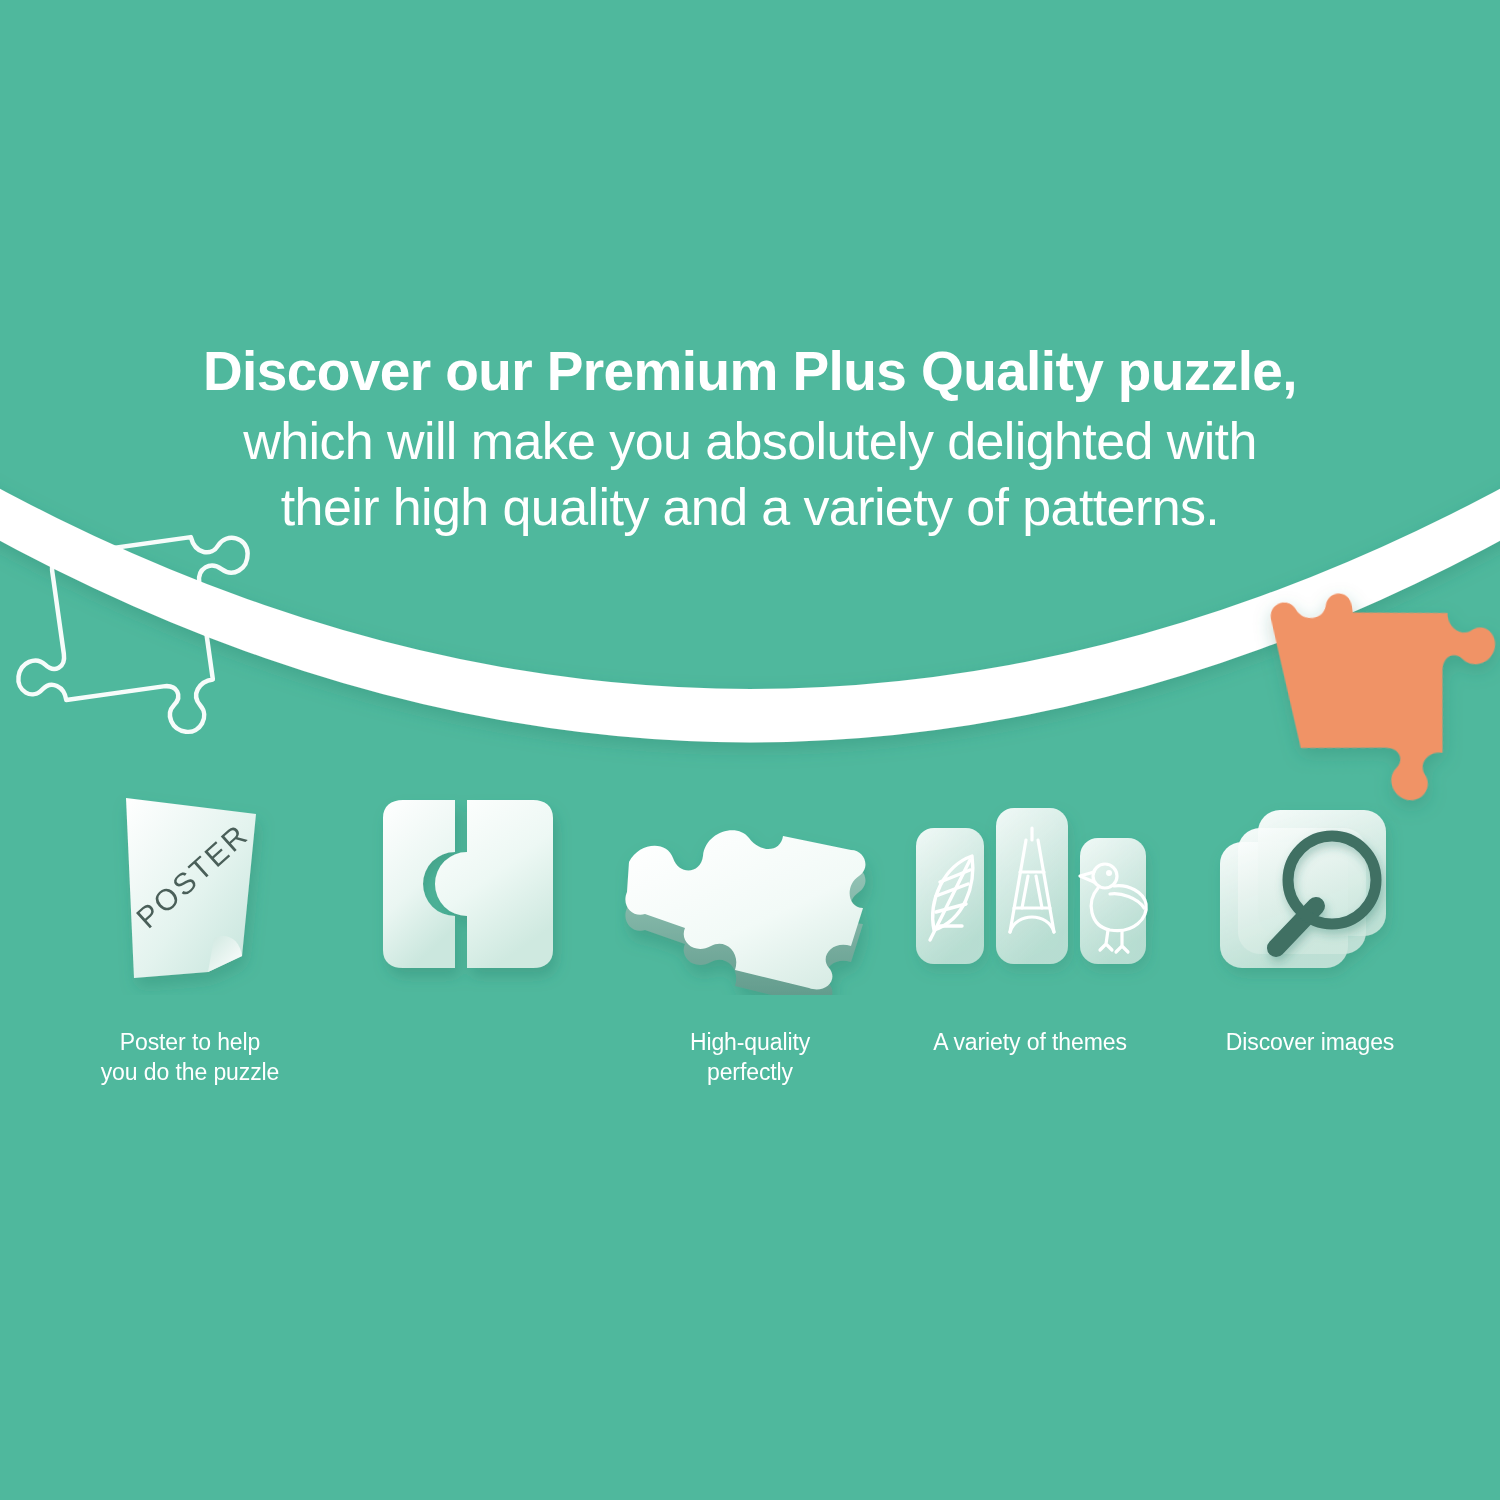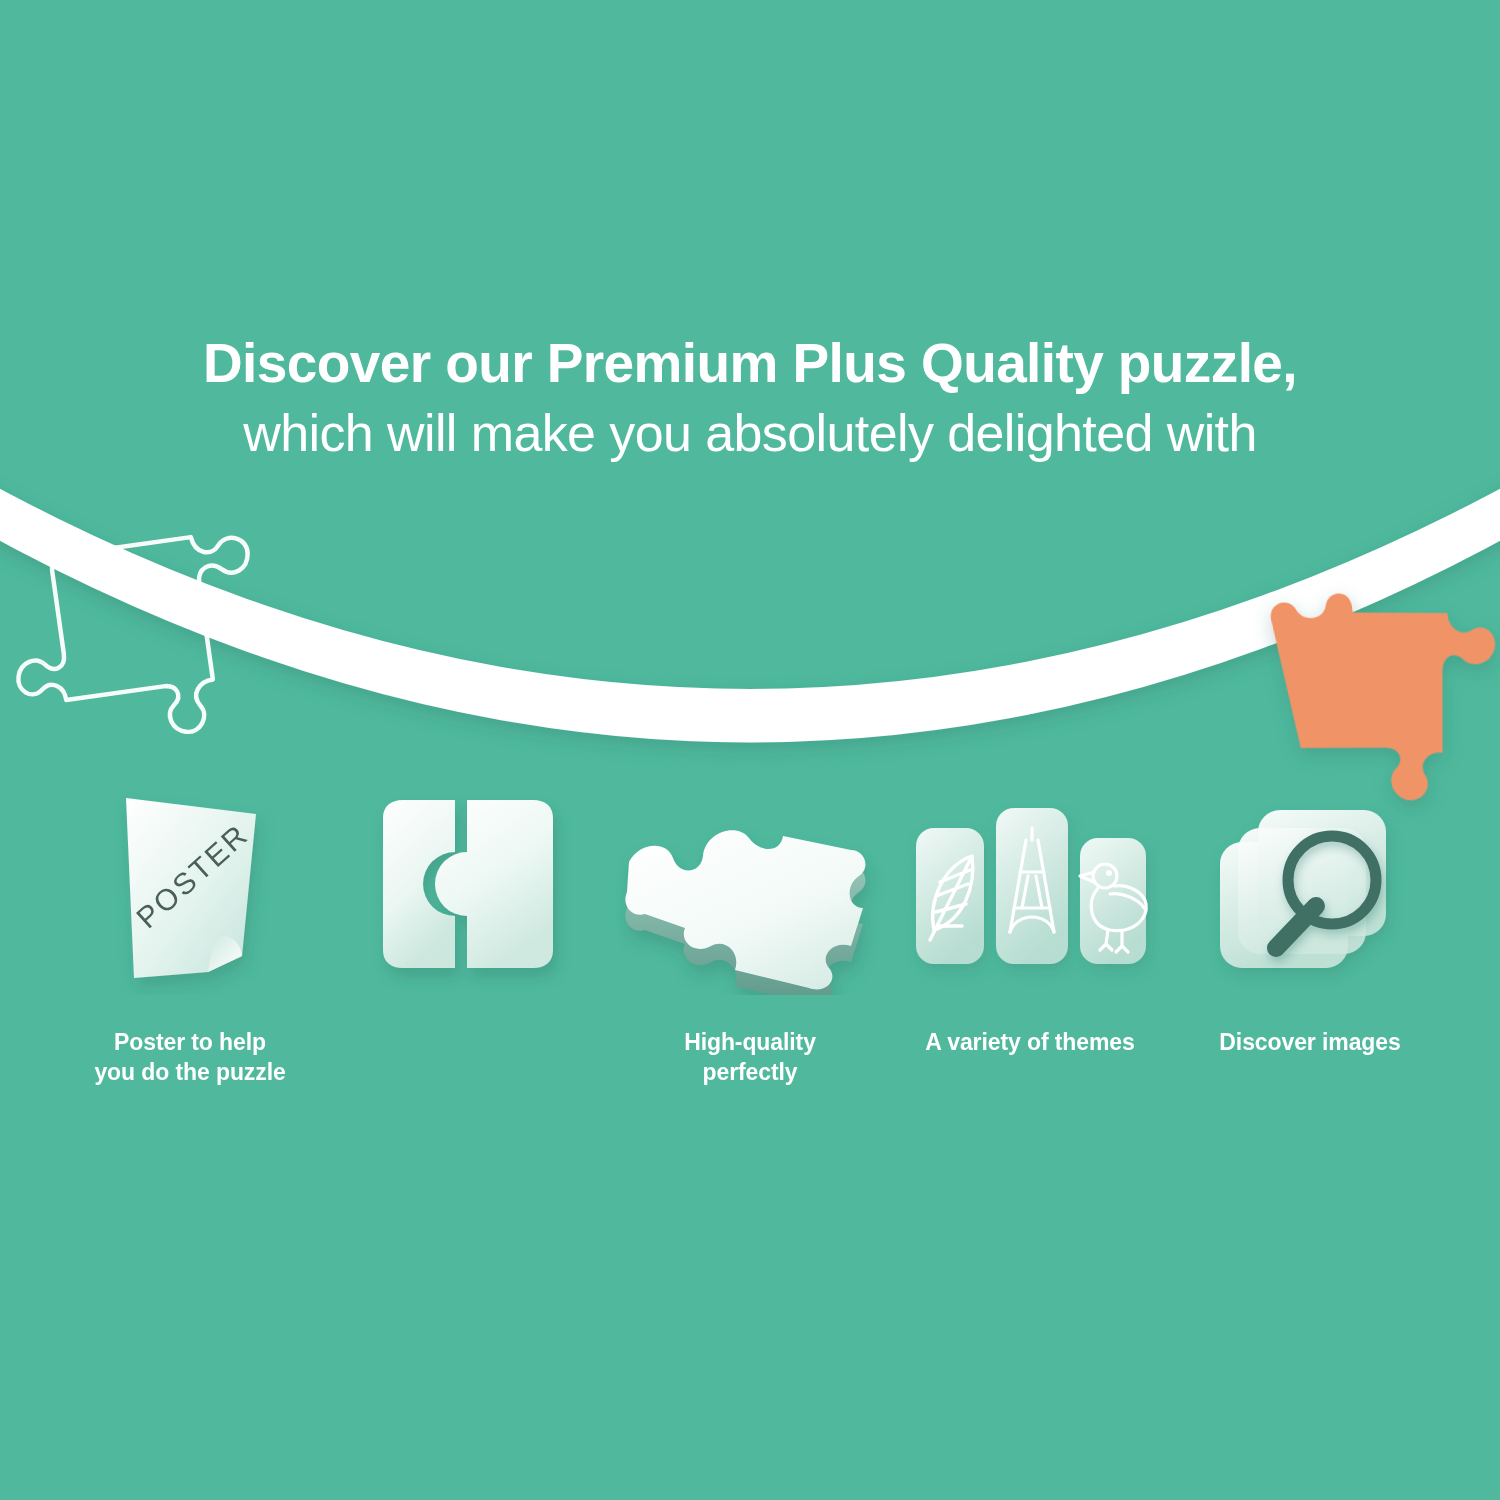--- a/index.html
+++ b/index.html
@@ -31,20 +31,21 @@
     top: 336px;
     width: 1500px;
     text-align: center;
     color: #ffffff;
   }
   .hl-line {
     display: block;
     line-height: 1.0;
     letter-spacing: -0.6px;
     white-space: nowrap;
+    margin-top: 8px;
   }
   .hl-line.bold {
     font-size: 55px;
     font-weight: bold;
     margin-bottom: 16px;
   }
   .hl-line.light {
     font-size: 52px;
     font-weight: 400;
     margin-bottom: 14px;
@@ -71,21 +72,21 @@
     width: 280px;
     display: flex;
     align-items: center;
     justify-content: center;
   }
   .feature-label {
     margin-top: 32px;
     text-align: center;
     color: #ffffff;
     font-size: 23px;
-    font-weight: bold;
+    font-weight: normal;
     line-height: 1.32;
     white-space: pre-line;
     letter-spacing: -0.1px;
   }
 </style>
 </head>
 <body>
 
 <div id="page">
 
@@ -141,20 +142,21 @@
                C 108 214, 106 196, 116 188
                C 126 180, 122 168, 108 166
                L 24 156
                Z" fill="#f09366"></path>
     </g>
   </svg>
 
   <div id="headline">
     <span class="hl-line bold">Discover our Premium Plus Quality puzzle,</span>
     <span class="hl-line light">which will make you absolutely delighted with</span>
+    <span class="hl-line light">their high quality and a variety of patterns.</span>
   </div>
 
   <div id="features">
 
     <div class="feature">
       <div class="feature-art">
         <svg width="200" height="215" viewBox="0 0 200 215">
           <defs>
             <linearGradient id="gPoster" x1="0" y1="0" x2="1" y2="1">
               <stop offset="0%" stop-color="#ffffff"></stop>

